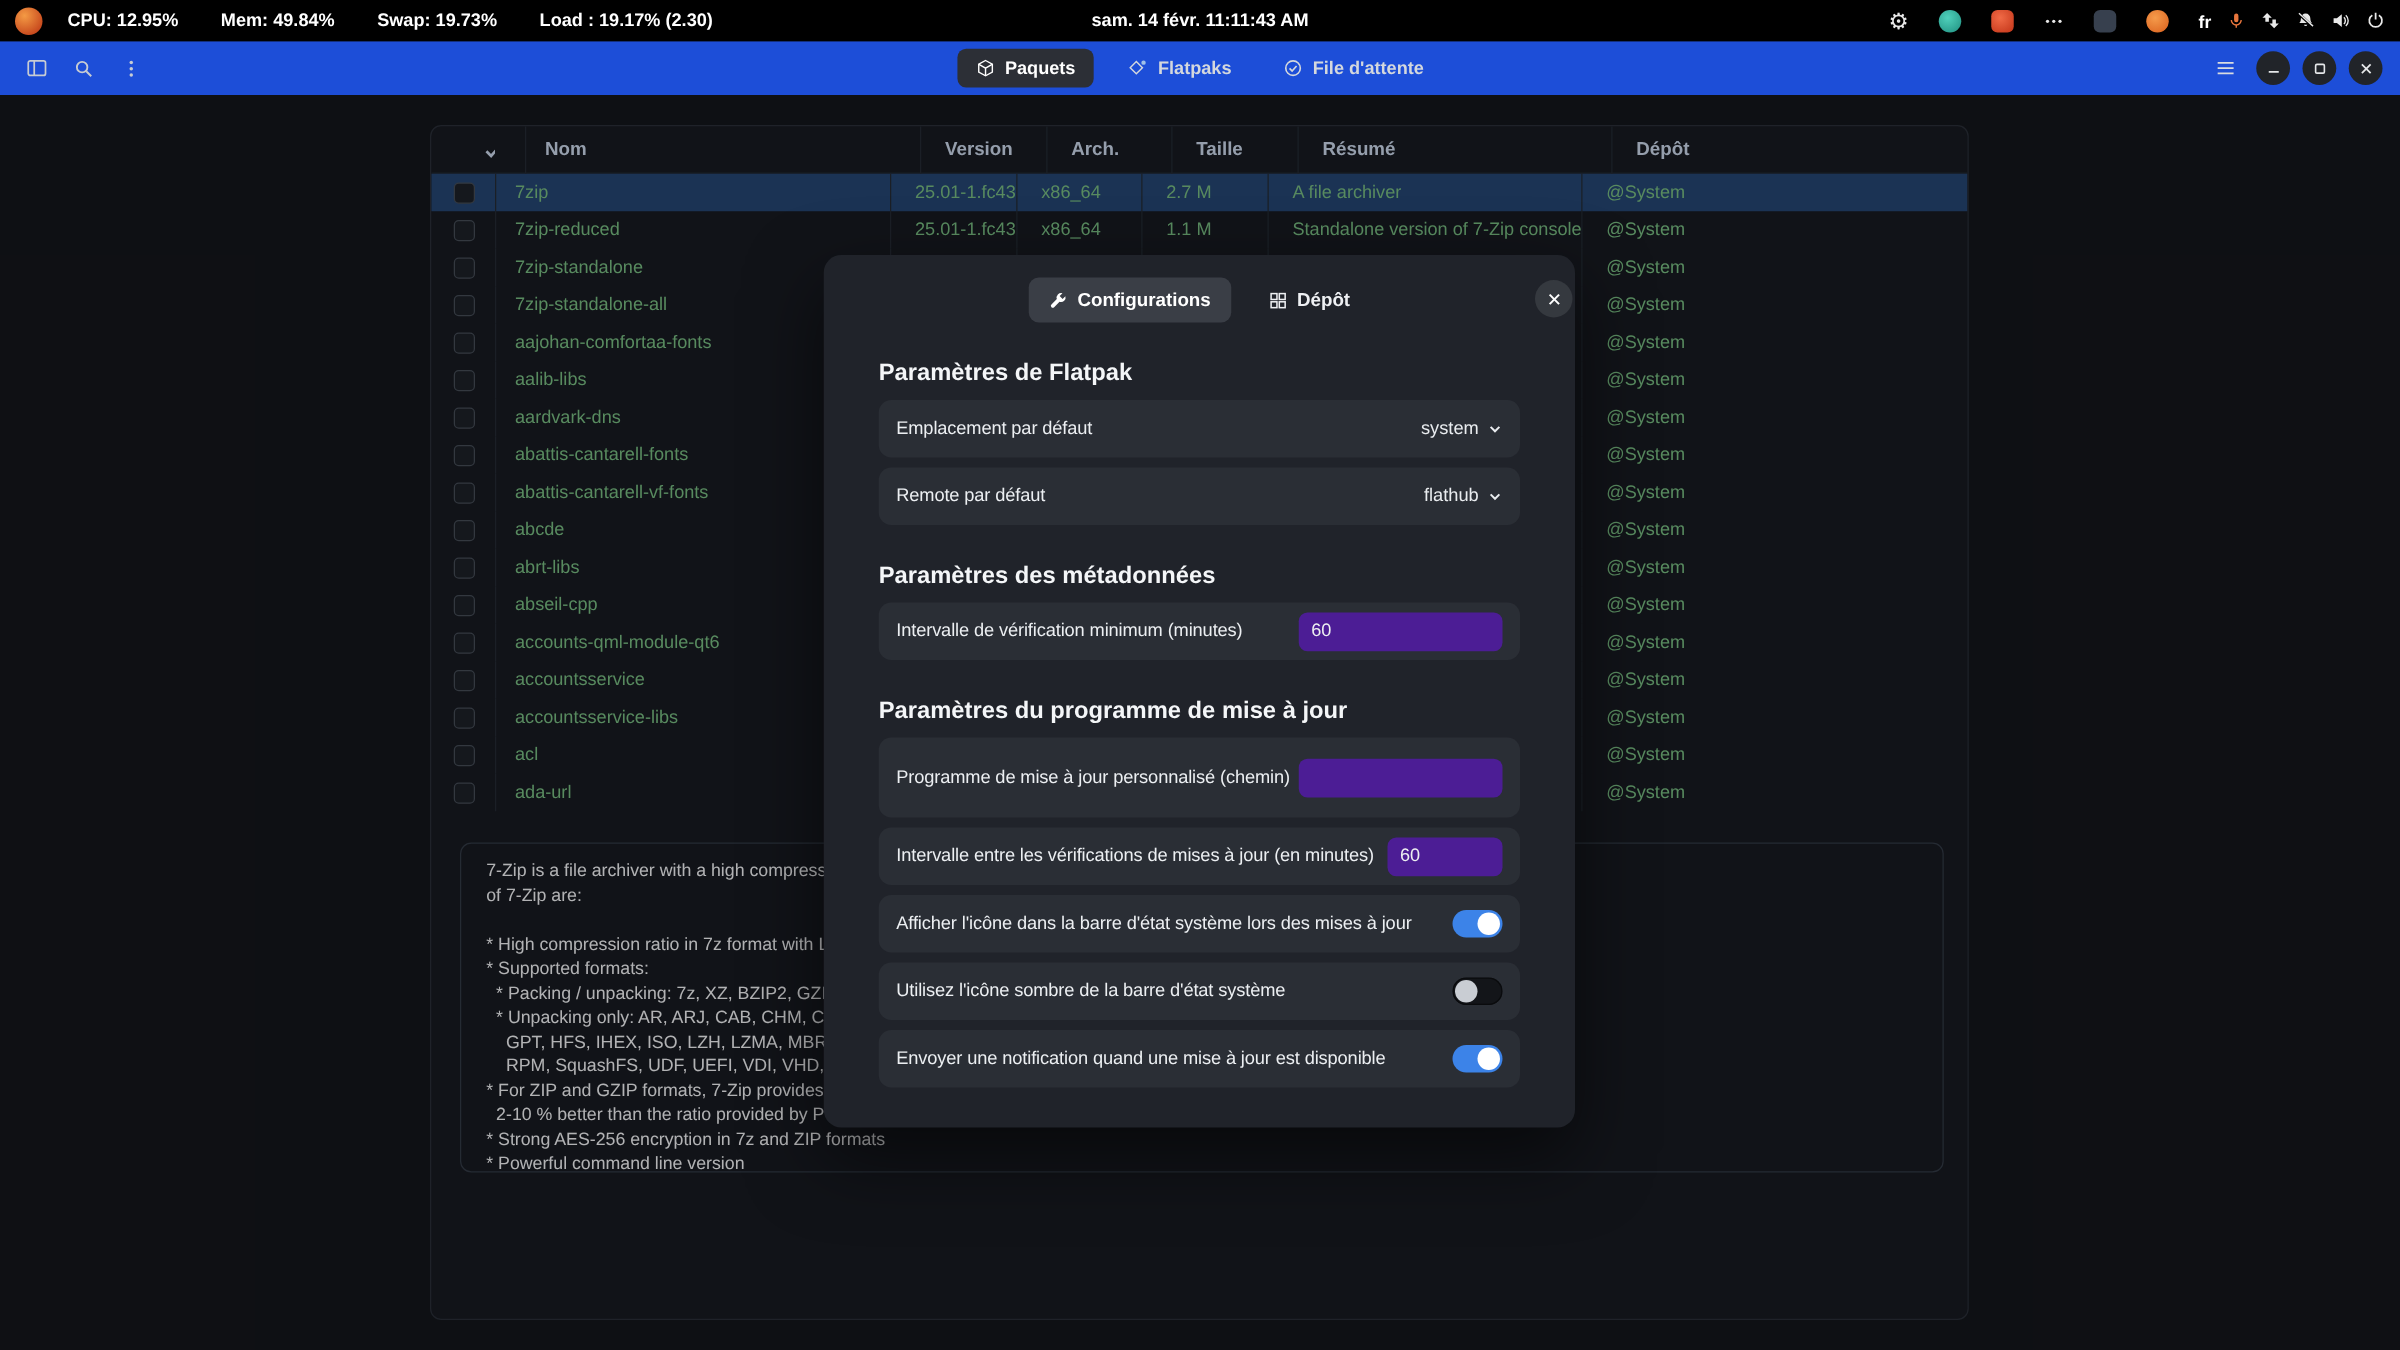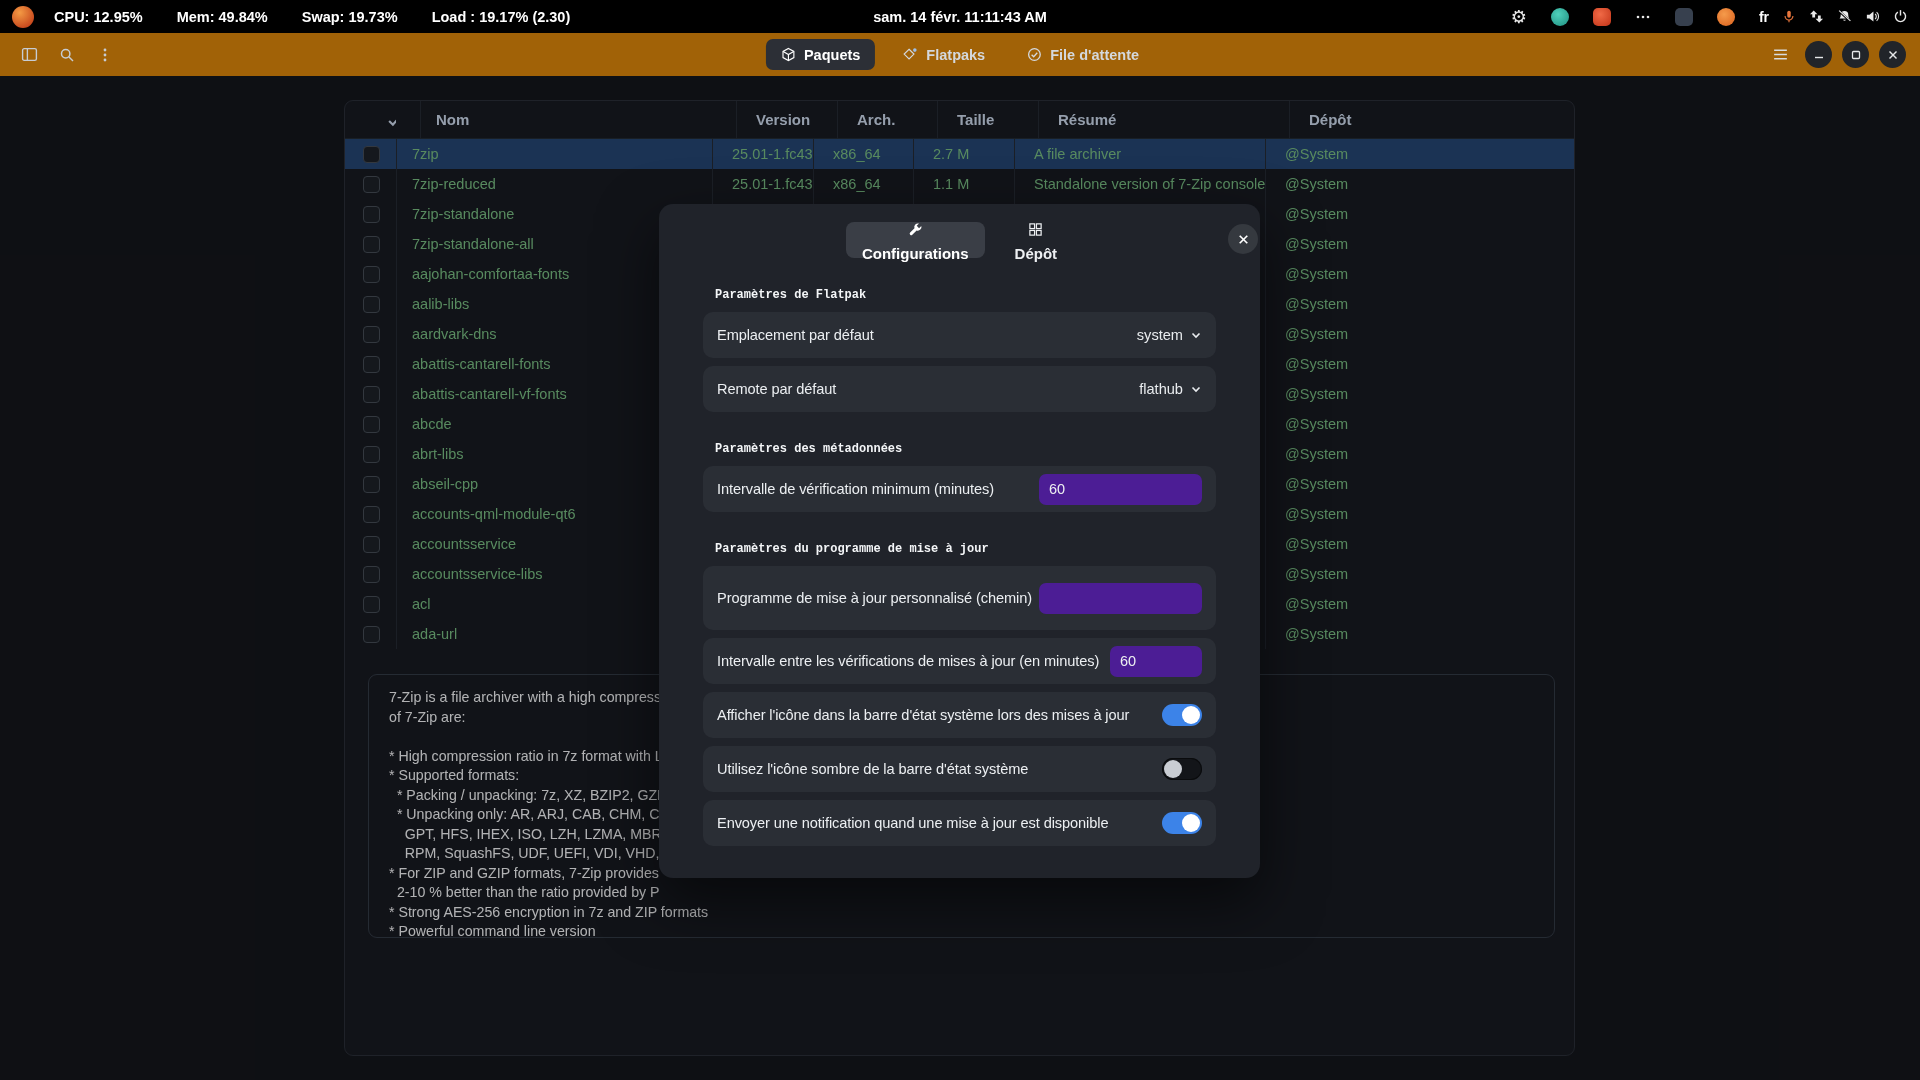--- a/index.html
+++ b/index.html
@@ -24,21 +24,21 @@
   .traydot{width:18px;height:18px;border-radius:50%;}
   .dot-teal{background:radial-gradient(circle at 40% 35%,#4fd0bb,#1f8f80);}
   .dot-red{background:radial-gradient(circle at 40% 35%,#f06a46,#c23418);border-radius:5px;}
   .dot-dark{background:#37404e;border-radius:5px;}
   .dot-orange{background:radial-gradient(circle at 40% 35%,#f59b4b,#d95f1c);}
   .kbd-layout{font-size:14px;font-weight:bold;color:#fff;}
   .gear-glyph{font-size:18px;color:#e8e8e8;}
   .mic-col{color:#e8763d;}
 
   
-  .titlebar{position:absolute;top:33px;left:0;right:0;height:43px;background:#a16207;display:flex;align-items:center;padding:0 14px;z-index:40;}
+  .titlebar{position:absolute;top:33px;left:0;right:0;height:43px;background:#1d4ed8;display:flex;align-items:center;padding:0 14px;z-index:40;}
   .tb-left{display:flex;align-items:center;gap:8px;color:#c7ccd3;}
   .tb-btn{width:30px;height:30px;border-radius:6px;display:flex;align-items:center;justify-content:center;}
   .tb-tabs{position:absolute;left:50%;transform:translateX(-50%);display:flex;align-items:center;gap:12px;}
   .tab-pill{height:31px;display:flex;align-items:center;gap:8px;padding:0 15px;border-radius:7px;font-size:14.5px;font-weight:bold;color:#d4d8dd;}
   .tab-pill.active{background:#2c2f36;color:#fff;}
   .tb-right{margin-left:auto;display:flex;align-items:center;gap:10px;color:#d9dce0;}
   .winbtn{width:27px;height:27px;border-radius:50%;background:#212429;display:flex;align-items:center;justify-content:center;color:#e6e8ea;}
 
   
   .content{position:absolute;top:76px;left:0;right:0;bottom:0;background:#14161b;z-index:1;}
@@ -60,24 +60,24 @@
 
   .desc-box{position:absolute;left:23px;top:573px;width:1187px;height:264px;border:1px solid #333a45;border-radius:9px;padding:13px 20px;}
   .desc-text{font-size:14.2px;line-height:19.5px;color:#f0f1f3;white-space:pre-wrap;max-width:880px;}
 
   
   .dim-overlay{position:absolute;top:76px;left:0;right:0;bottom:0;background:rgba(0,0,0,0.26);z-index:5;}
 
   
   .dialog{position:absolute;left:659px;top:204px;width:601px;background:#20232a;border-radius:14px;z-index:10;box-shadow:0 24px 60px rgba(0,0,0,.55);padding:18px 44px 24px;}
   .dlg-tabs{display:flex;justify-content:center;align-items:center;gap:14px;position:relative;height:36px;margin:0 -24px 8px;}
-  .dlg-tab{height:36px;display:flex;align-items:center;gap:8px;padding:0 16px;border-radius:8px;font-size:15px;font-weight:bold;color:#eef0f3;flex-direction:column;}
+  .dlg-tab{height:36px;display:flex;align-items:center;gap:8px;padding:0 16px;border-radius:8px;font-size:15px;font-weight:bold;color:#eef0f3;}
   .dlg-tab.active{background:#3a3e46;color:#fff;}
   .dlg-close{position:absolute;right:-18px;top:2px;width:30px;height:30px;border-radius:50%;background:#35393f;display:flex;align-items:center;justify-content:center;color:#fff;}
-  .stitle{font-size:12px;font-weight:bold;color:#f4f6f8;margin:30px 12px 10px;font-family:Liberation Mono, monospace;}
+  .stitle{font-size:19px;font-weight:bold;color:#f4f6f8;margin:30px 0 10px;}
   .srow{background:#2a2e35;border-radius:10px;min-height:46px;display:flex;align-items:center;justify-content:space-between;padding:0 14px;margin-bottom:8px;}
   .srow.tall{min-height:64px;}
   .srow-label{font-size:14.6px;color:#eceff2;white-space:nowrap;letter-spacing:-0.1px;}
   .srow-label.wrap{white-space:normal;max-width:330px;line-height:18px;}
   .dropdown{display:flex;align-items:center;gap:7px;color:#e9ecef;font-size:14.6px;}
   .tinput{width:163px;height:31px;border-radius:7px;background:#4c1d95;border:none;outline:none;color:#edeff1;padding:0 10px;font-size:14.5px;font-family:"Liberation Sans",sans-serif;}
   .tinput.narrow{width:92px;}
   .toggle{width:40px;height:22px;border-radius:11px;position:relative;flex:0 0 auto;}
   .toggle.on{background:var(--accent);}
   .toggle.off{background:#131519;box-shadow:inset 0 0 0 1px #0a0b0d;}

